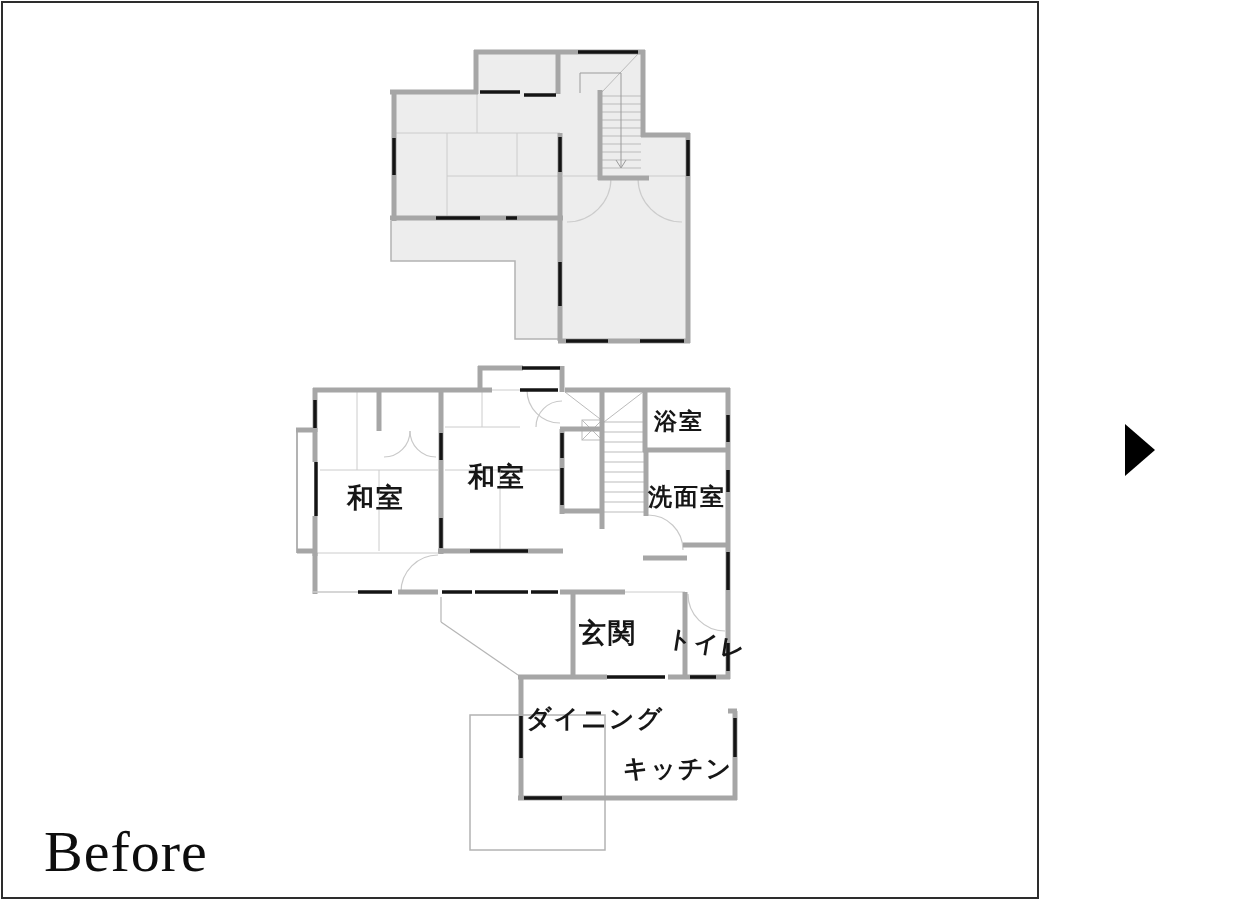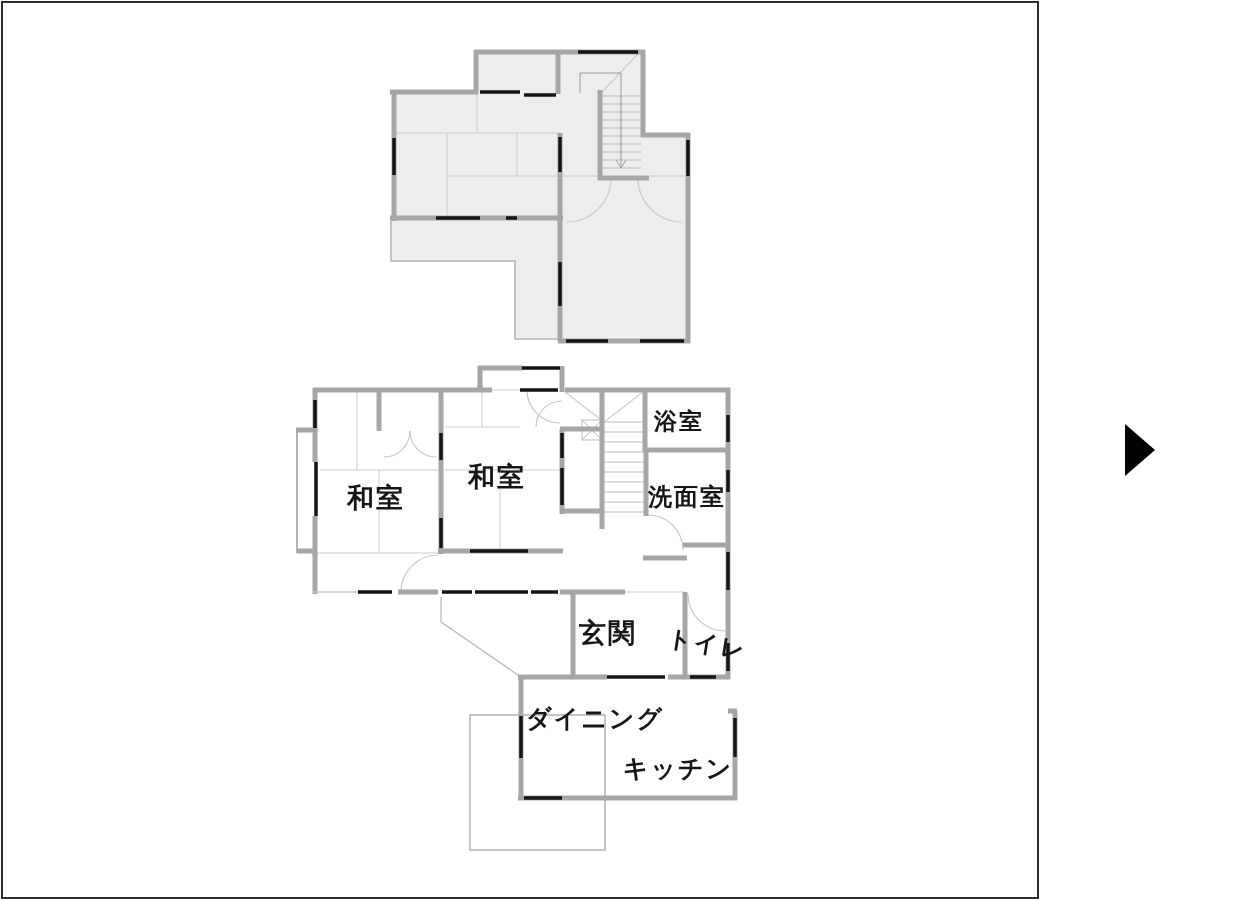--- a/index.html
+++ b/index.html
@@ -215,15 +215,16 @@
         <text class="room" x="679" y="429" font-size="23">浴室</text>
         <text class="room" x="687" y="505" font-size="24">洗面室</text>
         <text class="room" x="608" y="642" font-size="27">玄関</text>
         <text class="room" x="707" y="652" font-size="24" transform="rotate(9 707 645)">トイレ</text>
         <text class="room" x="595" y="727" font-size="25">ダイニング</text>
         <text class="room" x="678" y="777" font-size="25">キッチン</text>
       </g>
     </g>
   </svg>
 
+  <div class="caption">Before</div>
 
   <div class="next-arrow"></div>
 </div>
 
 </body></html>

